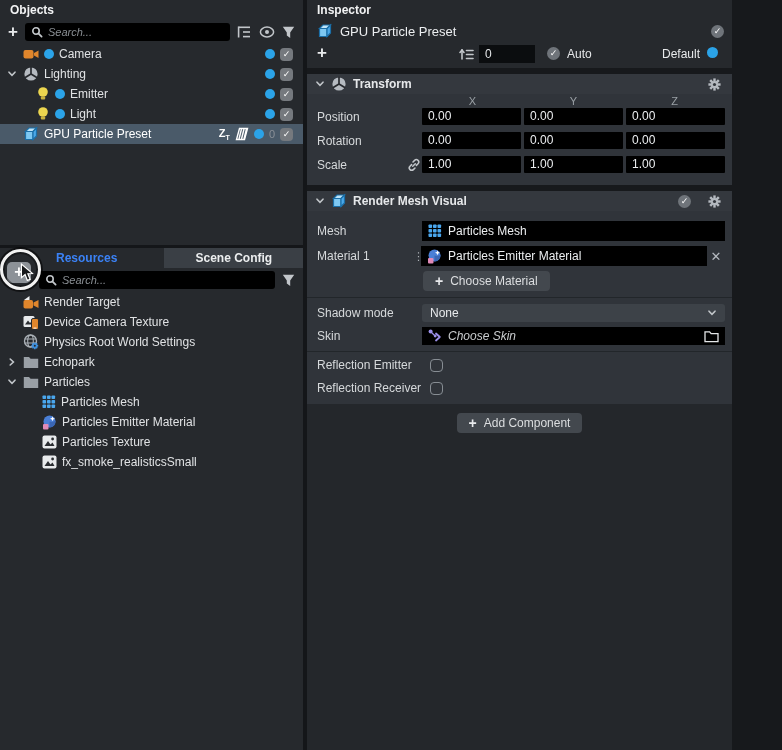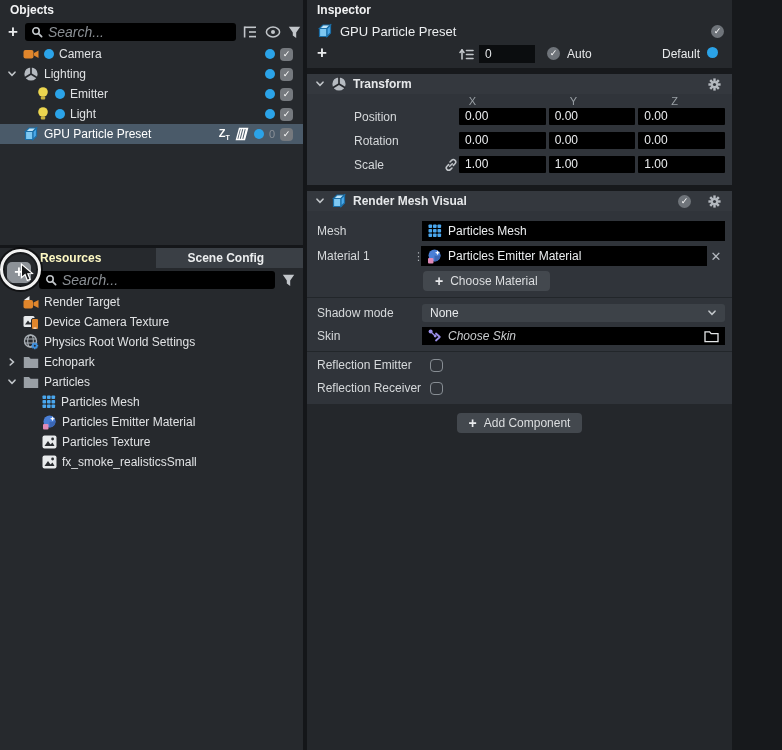--- a/index.html
+++ b/index.html
@@ -6,21 +6,21 @@
   html,body { width:782px; height:750px; overflow:hidden; background:#17191c;
     font-family:"Liberation Sans", sans-serif; font-size:12px; color:#e4e6e8; }
   .app { position:relative; width:782px; height:750px; }
 
   
   .panel-title { height:20px; line-height:20px; padding-left:10px; font-weight:bold; color:#f2f3f4; }
   .toolbar { display:flex; align-items:center; height:24px; padding:0 8px; gap:7px; }
   .searchbox { flex:1; display:flex; align-items:center; gap:5px; height:18px;
     background:#000; border-radius:3px; padding:0 6px; }
   .searchbox input { flex:1; background:transparent; border:none; outline:none; color:#d8dadc;
-    font-style:italic; font-size:14px; font-family:"Liberation Sans", sans-serif; min-width:0; }
+    font-style:italic; font-size:11px; font-family:"Liberation Sans", sans-serif; min-width:0; }
   .searchbox input::placeholder { color:#8a8f94; font-style:italic; }
   .plus { color:#e8eaec; font-size:17px; font-weight:bold; line-height:16px; cursor:default; }
   .dot { width:10px; height:10px; border-radius:50%; background:#2ba3e8; flex:none; }
   .cb { width:13px; height:13px; border-radius:4px; background:#75797e; color:#fff;
     font-family:"DejaVu Sans", sans-serif; font-size:9px; line-height:13px; text-align:center; flex:none; }
   .cb.round { border-radius:50%; background:#6f747a; }
   .cb.empty { background:transparent; border:1.5px solid #878d93; border-radius:4px; }
   .icon { flex:none; display:block; }
   .spacer { flex:1; }
 
@@ -32,40 +32,40 @@
   .tree { position:absolute; top:44px; left:0; right:0; }
   .trow { display:flex; align-items:center; height:20px; gap:5px; padding-right:10px; color:#e0e2e4; }
   .trow.selected { background:#4a5a69; color:#fff; }
   .chev-slot { width:12px; flex:none; display:flex; justify-content:center; }
   .count { color:#8a9097; font-size:11px; }
   .zbadge { color:#fff; font-weight:bold; font-size:11px; }
   .zbadge sub { font-size:7px; }
 
   .resources { position:absolute; left:0; top:248px; width:303px; bottom:0; }
   .tabs { display:flex; height:20px; }
-  .tab { flex:1; line-height:20px; padding-left:40px; font-weight:bold; color:#fef9c3; background:#26292d; }
+  .tab { flex:1; line-height:20px; padding-left:56px; font-weight:bold; color:#3b82f6; background:#26292d; }
   .tab.inactive { background:#3a3f45; color:#eceeef; padding-left:32px; }
 
   
   .inspector { position:absolute; left:307px; top:0; width:425px; height:750px; background:#24272b; }
   .insp-top { position:absolute; top:0; left:0; right:0; height:68px; background:#26292d; }
   .obj-row { display:flex; align-items:center; gap:7px; height:22px; padding:0 8px 0 10px; }
   .obj-name { font-size:13px; color:#eceef0; }
   .insp-toolbar { position:relative; height:24px; }
   .insp-toolbar .plus { position:absolute; left:10px; top:3px; }
   .gapstrip { position:absolute; left:0; right:0; height:6px; background:#17191c; }
 
   .sec-header { position:absolute; left:0; right:0; height:20px; background:#34383e;
     display:flex; align-items:center; gap:6px; padding:0 10px 0 8px; }
   .sec-title { font-weight:bold; color:#e6e8ea; }
   .sec-body { position:absolute; left:0; right:0; background:#30343a; }
 
   .axis-row { display:flex; padding-left:115px; padding-right:7px; height:14px; align-items:center; }
   .axis-row span { flex:1; text-align:center; color:#9aa0a5; font-size:11px; }
-  .vec-row { display:flex; align-items:center; padding-left:10px; padding-right:7px; margin-bottom:7px;margin-left:37px; }
+  .vec-row { display:flex; align-items:center; padding-left:10px; padding-right:7px; margin-bottom:7px; }
   .vec-label { width:88px; color:#d6d9db; }
   .link-slot { width:17px; display:flex; justify-content:center; margin-right:0; }
   .vec-fields { flex:1; display:flex; gap:3px; }
   .nfield { flex:1; height:17px; background:#000; color:#eceef0; line-height:17px; padding-left:6px; border-radius:1px; }
 
   .prop-row { display:flex; align-items:center; padding-left:10px; padding-right:7px; margin-bottom:5px; }
   .prop-label { width:105px; color:#d6d9db; flex:none; }
   .ref-field { flex:1; height:20px; background:#000; display:flex; align-items:center; gap:6px; padding:0 6px; color:#eceef0; }
   .dots { color:#aeb3b8; font-size:11px; letter-spacing:0; width:8px; flex:none; line-height:10px; }
   .xbtn { width:18px; text-align:center; color:#b5bac0; font-size:13px; flex:none; }

